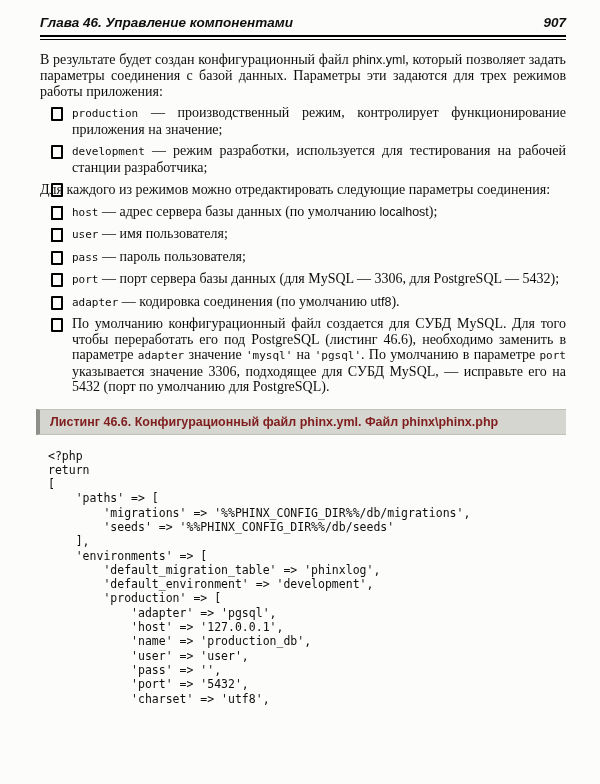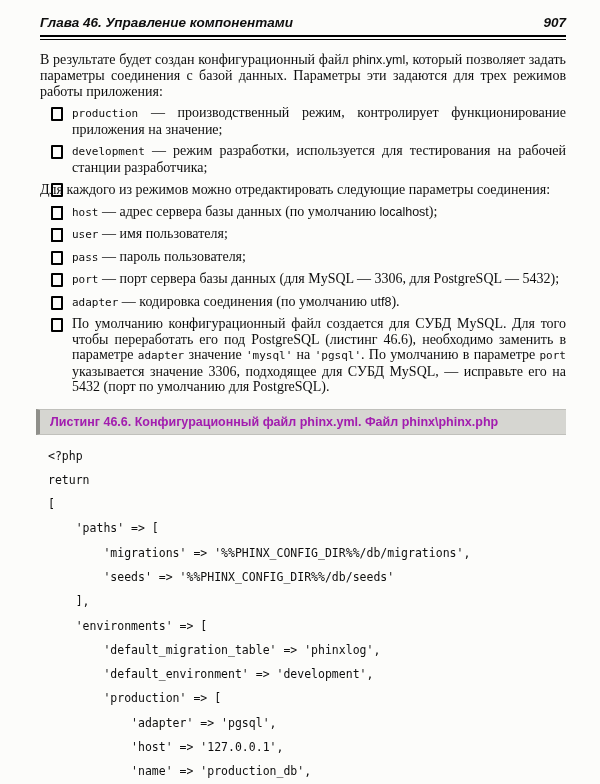--- a/index.html
+++ b/index.html
@@ -30,30 +30,30 @@
   .m{font-family:"DejaVu Sans Mono","Liberation Mono",monospace;font-size:11px;}
   .s{font-family:"Liberation Sans",sans-serif;font-size:12.5px;}
   
   .listing-bar{
     margin:14px 0 10px -4px;
     background:#d6d6d1;
     border-left:4px solid #8f8f8a;
     border-top:1px solid #c0c0bb;border-bottom:1px solid #c0c0bb;
     padding:5px 8px 5px 10px;
     font-family:"Liberation Sans",sans-serif;font-weight:bold;
-    font-size:12.5px;line-height:14px;color:#a21caf;
+    font-size:12.5px;line-height:14px;color:#7f1d1d;
   }
   
   .code{
     margin:14px 0 0 8px;
     font-family:"DejaVu Sans Mono","Liberation Mono",monospace;
     font-size:11.5px;line-height:14.3px;
     white-space:pre;
   }
-  .code-line{white-space:pre;margin-top:10px;}
+  .code-line{white-space:pre;}
 </style>
 </head>
 <body>
 
 <div class="page">
 
   <div class="hdr">
     <span>Глава 46. Управление компонентами</span>
     <span>907</span>
   </div>

